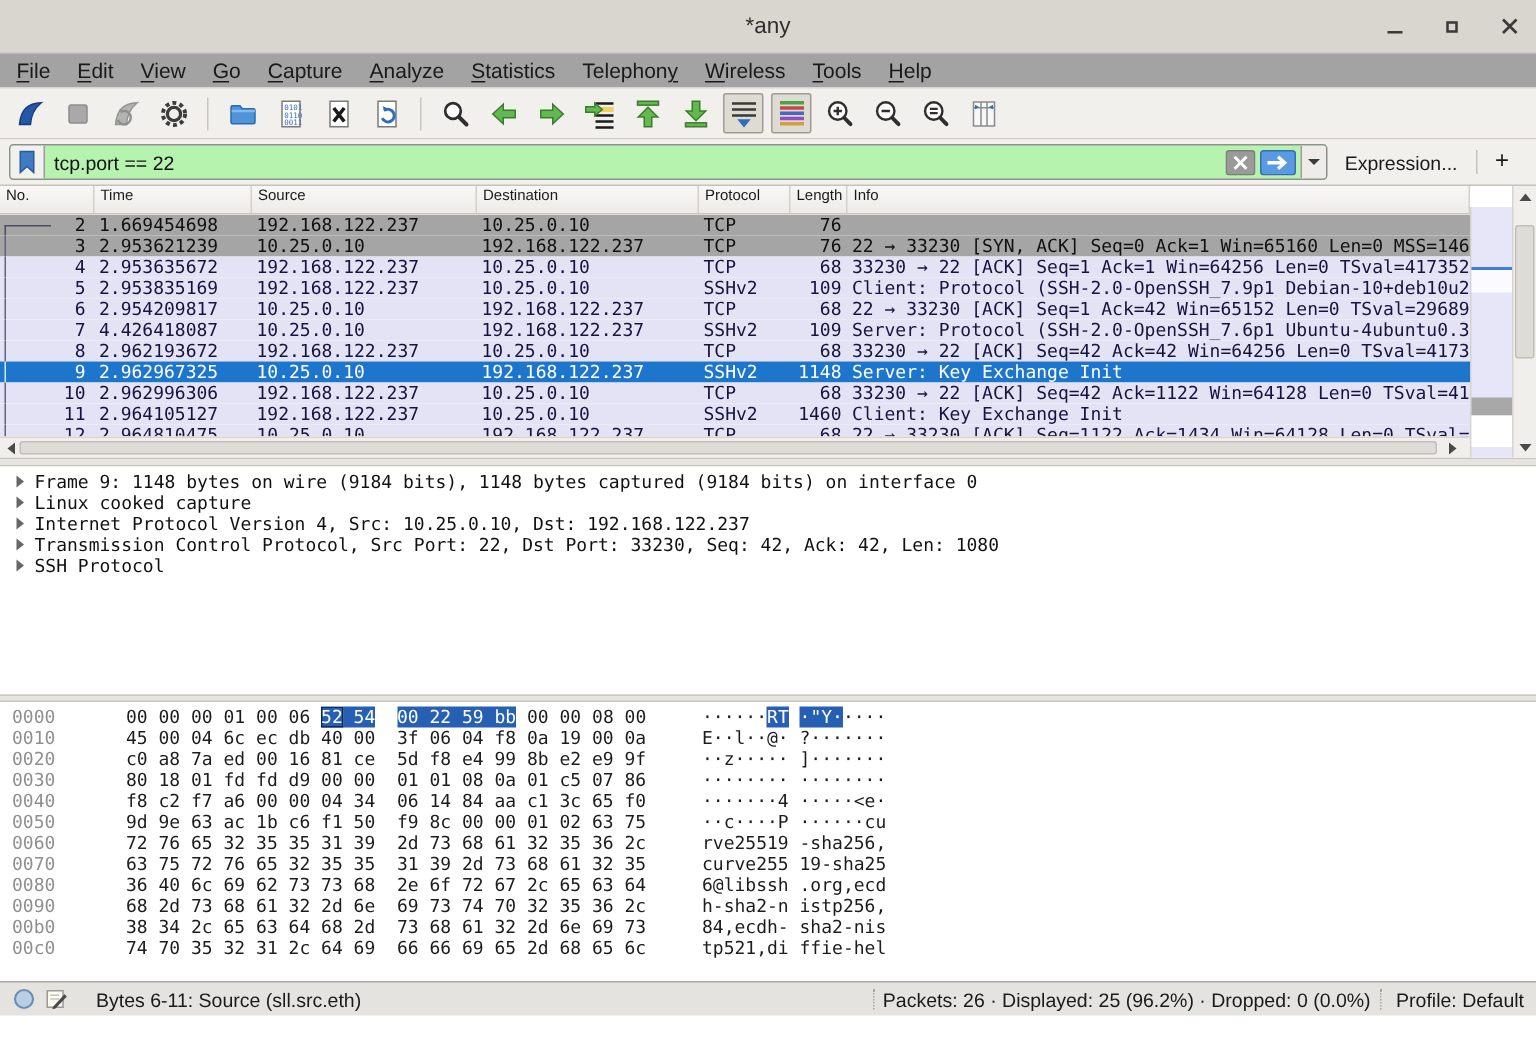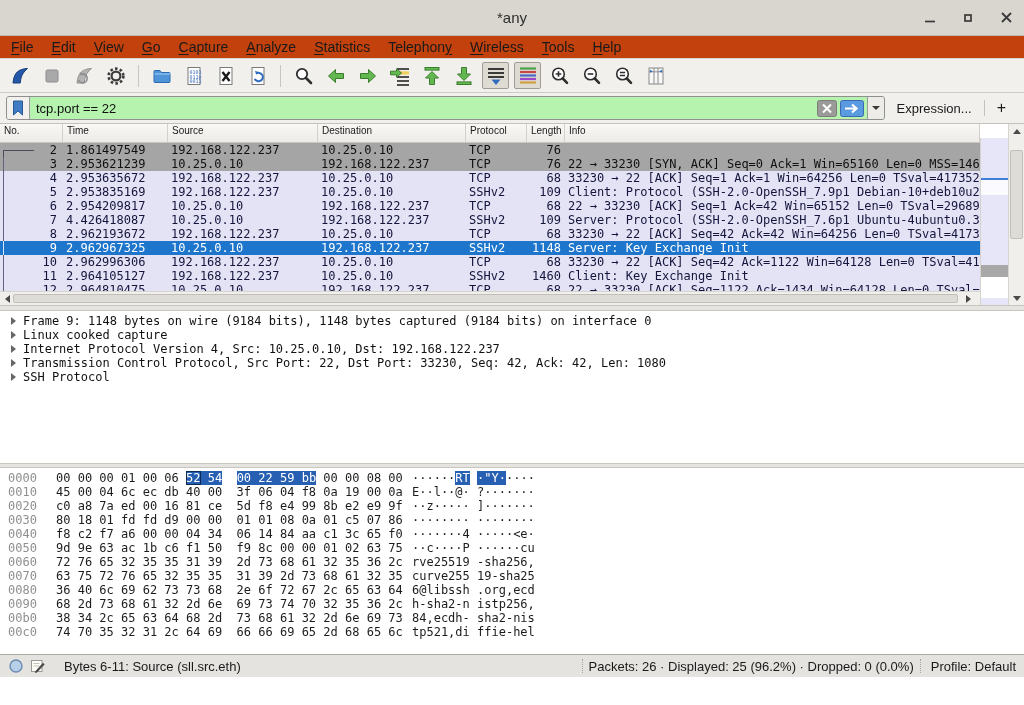--- a/index.html
+++ b/index.html
@@ -7,21 +7,21 @@
   body { font-family:"Liberation Sans", sans-serif; background:#fff; color:#1a1a1a; }
 
   
   .titlebar { height:36px; background:#d9d6cf; border-bottom:1px solid #bdb9b1;
               position:relative; display:flex; align-items:center; justify-content:center; }
   .title { font-size:15px; color:#2e2e2e; }
   .winctl { position:absolute; right:10px; top:0; height:100%; display:flex; align-items:center; gap:22px; }
   .wbtn { width:16px; height:16px; display:flex; align-items:center; justify-content:center; }
 
   
-  .menubar { height:23px; background:#c2410c; border-bottom:1px solid #dad7d1;
+  .menubar { height:23px; background:#a3a3a3; border-bottom:1px solid #dad7d1;
              display:flex; align-items:flex-start; padding-left:2px; }
   .menu-item { font-size:14px; color:#1a1a1a; padding:0 9px; height:100%;
                display:flex; align-items:center; white-space:nowrap; }
   .menu-item .u { text-decoration:underline; text-underline-offset:2px; }
 
   
   .toolbar { height:34px; background:#f1f0ed; border-bottom:1px solid #cfccc5;
              display:flex; align-items:center; padding-left:6px; gap:5px; }
   .tbtn { width:27px; height:27px; display:flex; align-items:center; justify-content:center;
           border:1px solid transparent; border-radius:2px; flex-shrink:0; }
@@ -95,21 +95,21 @@
   
   .details { height:152px; background:#fff; font-family:"DejaVu Sans Mono",monospace;
              font-size:12px; color:#111; padding-top:3px; overflow:hidden; }
   .drow { height:14px; display:flex; align-items:center; white-space:nowrap; }
   .exp { width:0; height:0; border-left:5px solid #666; border-top:4px solid transparent;
          border-bottom:4px solid transparent; margin:0 7px 0 11px; flex-shrink:0; }
 
   
   .hexpane { height:186px; background:#fff; font-family:"DejaVu Sans Mono",monospace;
              font-size:12px; color:#1c1c1c; padding:3px 0 0 8px; overflow:hidden; }
-  .hxrow { height:14px; line-height:14px; display:flex; white-space:pre; }
+  .hxrow { height:14px; line-height:14px; display:flex; white-space:pre;gap:28px; }
   .hoff { width:34px; margin-right:14px; color:#8f8f8f; flex-shrink:0; }
   .hbytes { width:356px; flex-shrink:0; }
   .hl { background:#2760b2; color:#fff; }
   .cur { box-shadow:inset 0 0 0 1px #0b2a56; }
 
   
   .statusbar { height:23px; background:#e5e3df; border-top:1px solid #aeaba4;
                display:flex; align-items:center; font-size:13px; color:#1a1a1a;
                padding:0 8px; gap:6px; }
   .sicon { display:flex; }
@@ -391,21 +391,21 @@
           <div class="pcol" style="width: 148px;">Destination</div>
           <div class="pcol" style="width: 61px;">Protocol</div>
           <div class="pcol" style="width: 38px;">Length</div>
           <div class="pcol last">Info</div>
         </div>
       <div class="prows" id="prows">
           <div class="prow gray">
             <span class="rel-first-v"></span>
             <span class="rel-first-h"></span>
             <span class="pcell" style="width: 63px; text-align: right; padding-right: 6px;">2</span>
-            <span class="pcell" style="width: 105px; padding-left: 3px;">1.861497549</span>
+            <span class="pcell" style="width: 105px; padding-left: 3px;">1.669454698</span>
             <span class="pcell" style="width: 150px; padding-left: 3px;">192.168.122.237</span>
             <span class="pcell" style="width: 148px; padding-left: 3px;">10.25.0.10</span>
             <span class="pcell" style="width: 61px; padding-left: 3px;">TCP</span>
             <span class="pcell" style="width: 38px; text-align: right; padding-right: 4px;">76</span>
           </div>
           <div class="prow gray">
             <span class="rel-line"></span>
             <span class="pcell" style="width: 63px; text-align: right; padding-right: 6px;">3</span>
             <span class="pcell" style="width: 105px; padding-left: 3px;">2.953621239</span>
             <span class="pcell" style="width: 150px; padding-left: 3px;">10.25.0.10</span>

